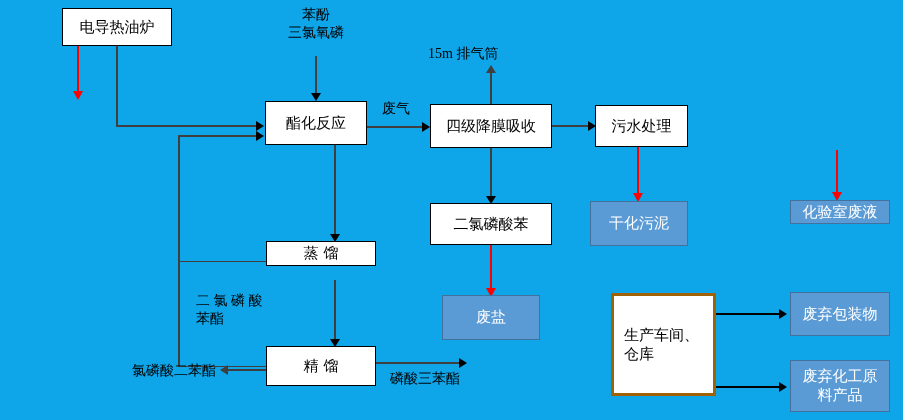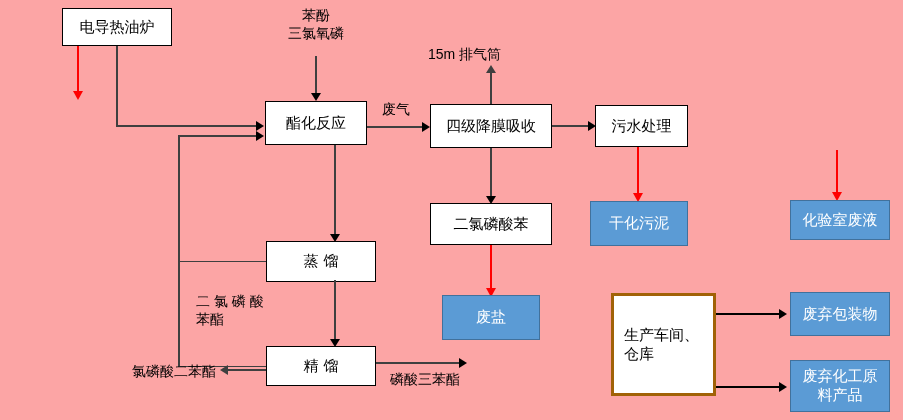--- a/index.html
+++ b/index.html
@@ -4,22 +4,22 @@
 <style>
   html, body {
     margin: 0;
     padding: 0;
     background: #ffffff;
   }
   #canvas {
     position: relative;
     width: 903px;
     height: 420px;
-    background: #fca5a5;
-    font-family: Liberation Sans, sans-serif;
+    background: #0ea5e9;
+    font-family: Liberation Serif, serif;
     overflow: hidden;
   }
   .node {
     position: absolute;
     box-sizing: border-box;
     display: flex;
     align-items: center;
     justify-content: center;
     text-align: center;
     font-size: 15px;
@@ -125,21 +125,21 @@
   <div class="node process" style="left:265px; top:101px; width:102px; height:44px;">酯化反应</div>
 
   <div class="label" style="left:382px; top:100px;">废气</div>
   <div class="ln" style="left:367px; top:126px; width:55px; height:2px;"></div>
   <div class="arrow right" style="left:422px; top:122px;"></div>
 
   <div class="ln" style="left:334px; top:145px; width:2px; height:92px;"></div>
   <div class="arrow down" style="left:330px; top:234px;"></div>
 
 
-  <div class="node process spaced" style="left:266px; top:241px; width:110px; height:41px;">蒸馏</div>
+  <div class="node process spaced" style="left:266px; top:241px; width:110px; height:25px;">蒸馏</div>
 
   <div class="ln" style="left:334px; top:280px; width:2px; height:62px;"></div>
   <div class="arrow down" style="left:330px; top:339px;"></div>
 
   <div class="label" style="left:196px; top:292px; width:100px;">二 氯 磷 酸
 苯酯</div>
 
   <div class="node process spaced" style="left:266px; top:346px; width:110px; height:40px;">精馏</div>
 
   <div class="ln" style="left:228px; top:369px; width:38px; height:2px;"></div>
@@ -173,21 +173,21 @@
 
   <div class="ln red" style="left:637px; top:147px; width:2px; height:48px;"></div>
   <div class="arrow down-red" style="left:633px; top:193px;"></div>
 
   <div class="node waste" style="left:590px; top:201px; width:98px; height:45px;">干化污泥</div>
 
 
   <div class="ln red" style="left:836px; top:150px; width:2px; height:44px;"></div>
   <div class="arrow down-red" style="left:832px; top:192px;"></div>
 
-  <div class="node waste" style="left:790px; top:200px; width:100px; height:40px;">化验室废液</div>
+  <div class="node waste" style="left:790px; top:200px; width:100px; height:24px;">化验室废液</div>
 
   <div class="node thick" style="left:611px; top:293px; width:105px; height:103px;">生产车间、
 仓库</div>
 
   <div class="ln blk" style="left:716px; top:313px; width:63px; height:2px;"></div>
   <div class="arrow right" style="left:779px; top:309px;"></div>
 
   <div class="node waste" style="left:790px; top:292px; width:100px; height:44px;">废弃包装物</div>
 
   <div class="ln blk" style="left:716px; top:386px; width:63px; height:2px;"></div>

